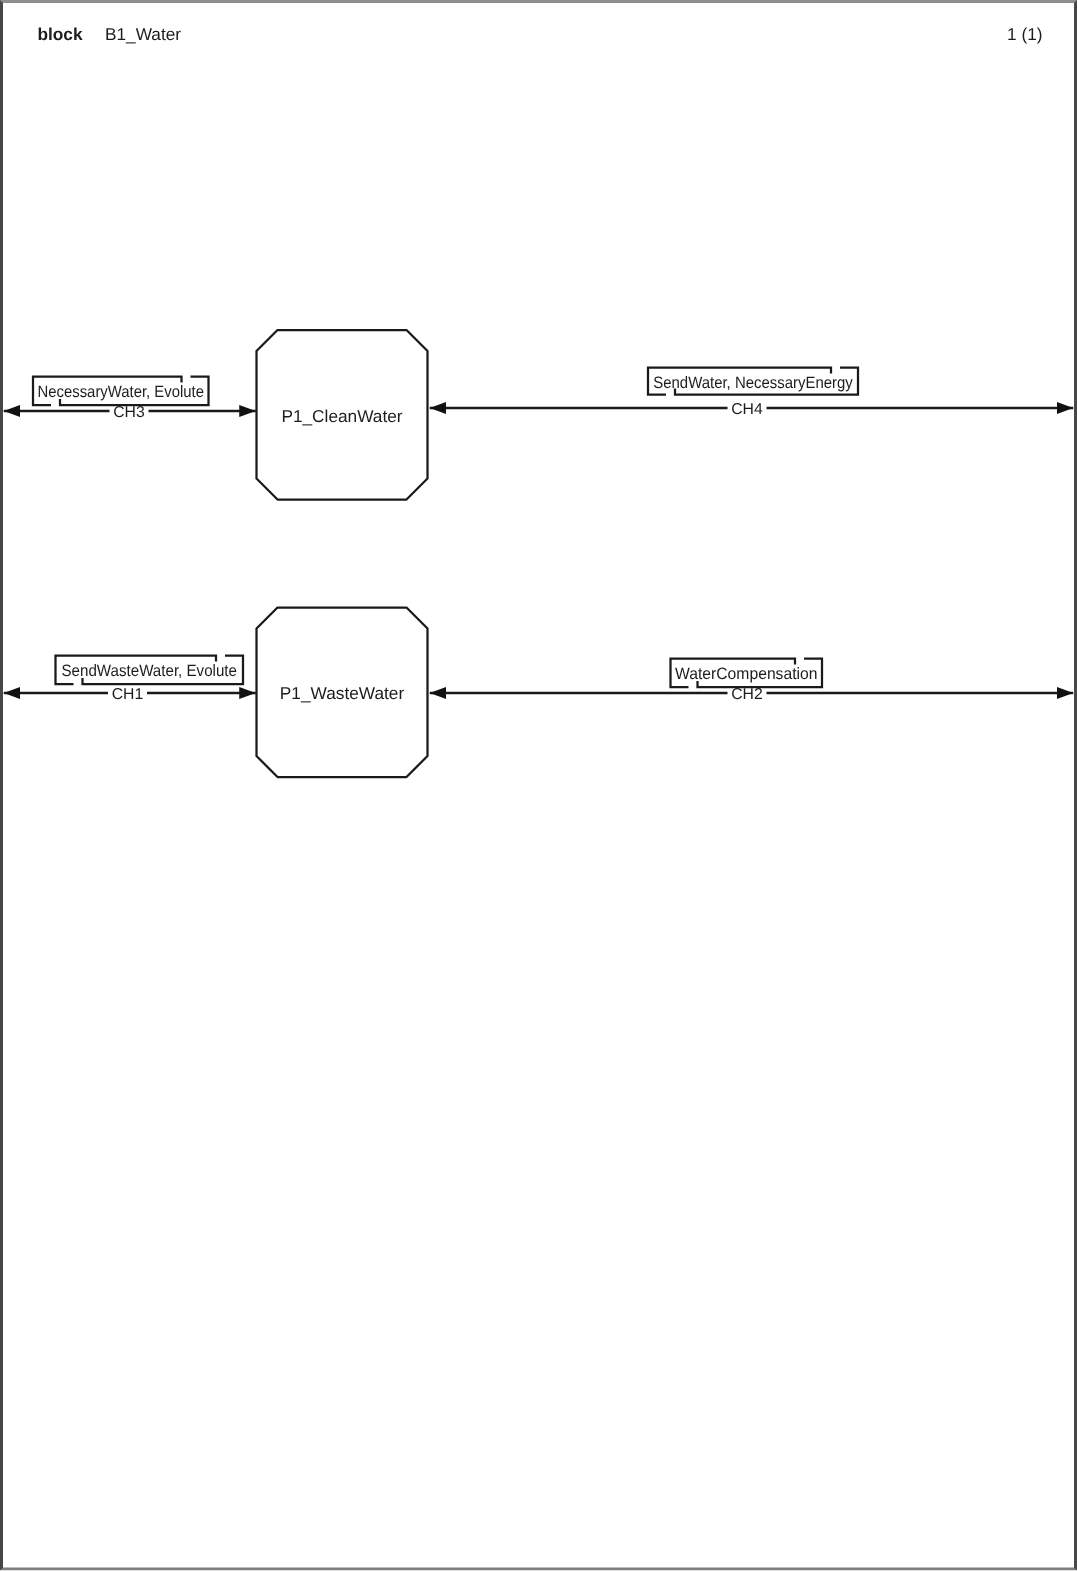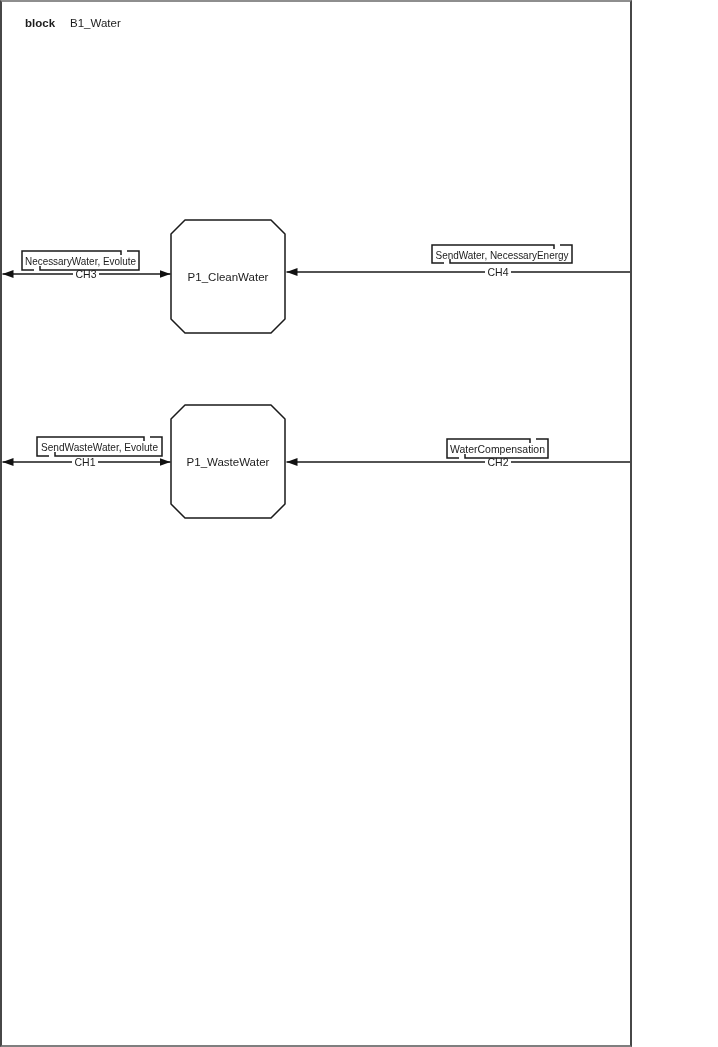--- a/index.html
+++ b/index.html
@@ -1,17 +1,17 @@
 <!DOCTYPE html>
 <html><head>
 <meta charset="utf-8">
 <style>
   html,body { margin:0; padding:0; background:#ffffff; }
   .page {
-    position:relative; width:632px; height:1047px; box-sizing:border-box;
+    position:relative; width:718px; height:1047px; box-sizing:border-box;
     background:#ffffff; overflow:hidden;
     border-style:solid; border-width:2px;
     border-color:#8e8e8e #474747 #7f7f7f #474747;
     font-family:"Liberation Sans", sans-serif;
   }
   .canvas { position:absolute; left:-2px; top:-2px; width:718px; height:1047px; }
   .ch       { stroke:#1a1a1a; stroke-width:1.6; }
   .bracket  { stroke:#1a1a1a; stroke-width:1.5; fill:none; }
   .blockshape { stroke:#1a1a1a; stroke-width:1.5; fill:#ffffff; stroke-linejoin:round; }
   .labelbg  { fill:#ffffff; }

